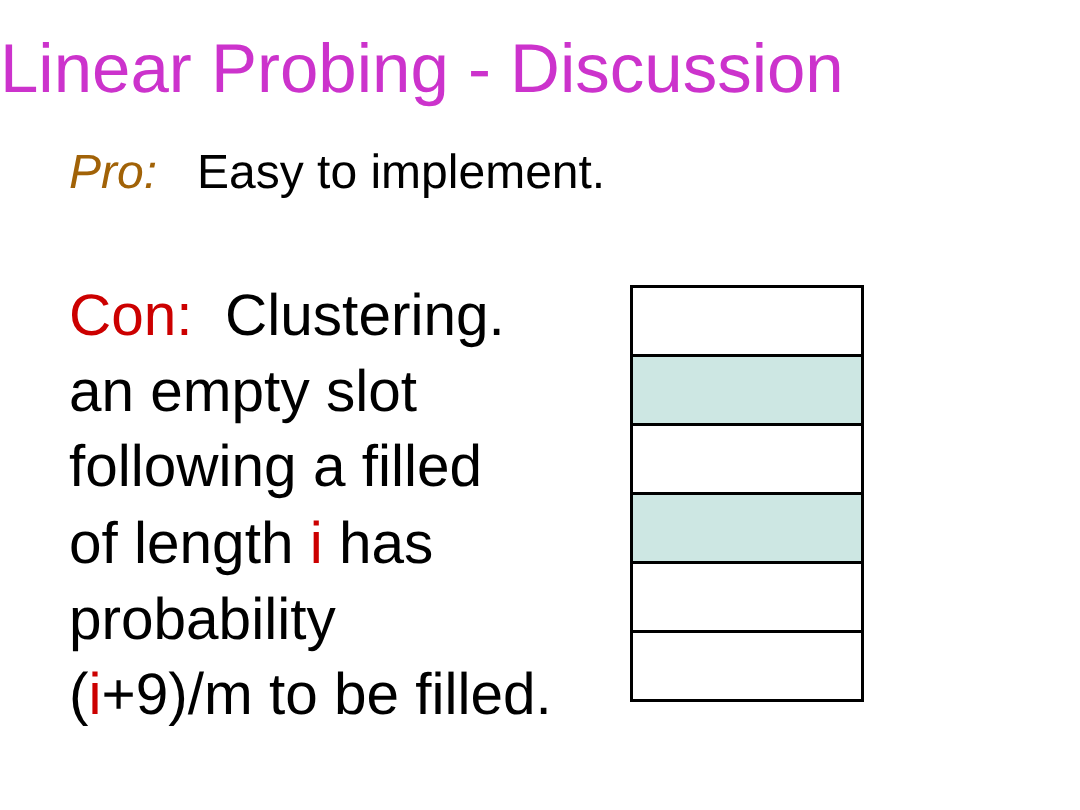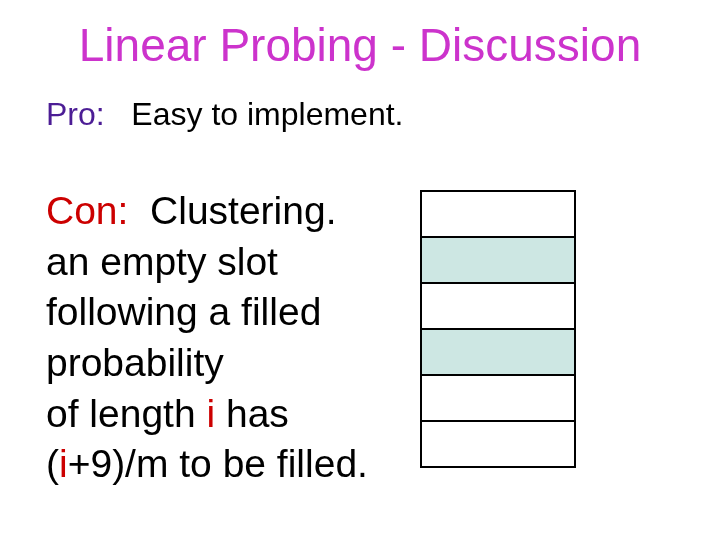--- a/index.html
+++ b/index.html
@@ -15,32 +15,32 @@
     position: relative;
     width: 720px;
     height: 540px;
     box-sizing: border-box;
   }
   .title {
     position: absolute;
     top: 18px;
     left: 0;
     width: 720px;
-    text-align: center;
+    text-align: left;
     font-size: 46px;
     color: #cc33cc;
     font-weight: 400;
   }
   .pro-line {
     position: absolute;
     top: 96px;
     left: 46px;
     font-size: 32px;
   }
-  .pro-label { color: #4c1d95; }
+  .pro-label { color: #a16207; font-style: italic; }
   .con-block {
     position: absolute;
     top: 186px;
     left: 46px;
     width: 360px;
     font-size: 39px;
     line-height: 1.3;
   }
   .con-label { color: #cc0000; }
   .i-var { color: #cc0000; }
@@ -73,24 +73,24 @@
     <span class="pro-label">Pro:</span>
     <span>&nbsp;&nbsp;</span><span>Easy to implement.</span>
   </div>
 
   <div class="con-block">
     <div>
       <span class="con-label">Con:</span><span>&nbsp;&nbsp;</span><span>Clustering.</span>
     </div>
     <div>an empty slot</div>
     <div>following a filled</div>
-    <div>probability</div>
     <div>
       <span>of length </span><span class="i-var">i</span><span> has</span>
     </div>
+    <div>probability</div>
     <div>
       <span>(</span><span class="i-var">i</span><span>+9)/m to be filled.</span>
     </div>
   </div>
 
   <div class="table-box">
       <div class="cell empty"></div>
       <div class="cell filled"></div>
       <div class="cell empty"></div>
       <div class="cell filled"></div>

